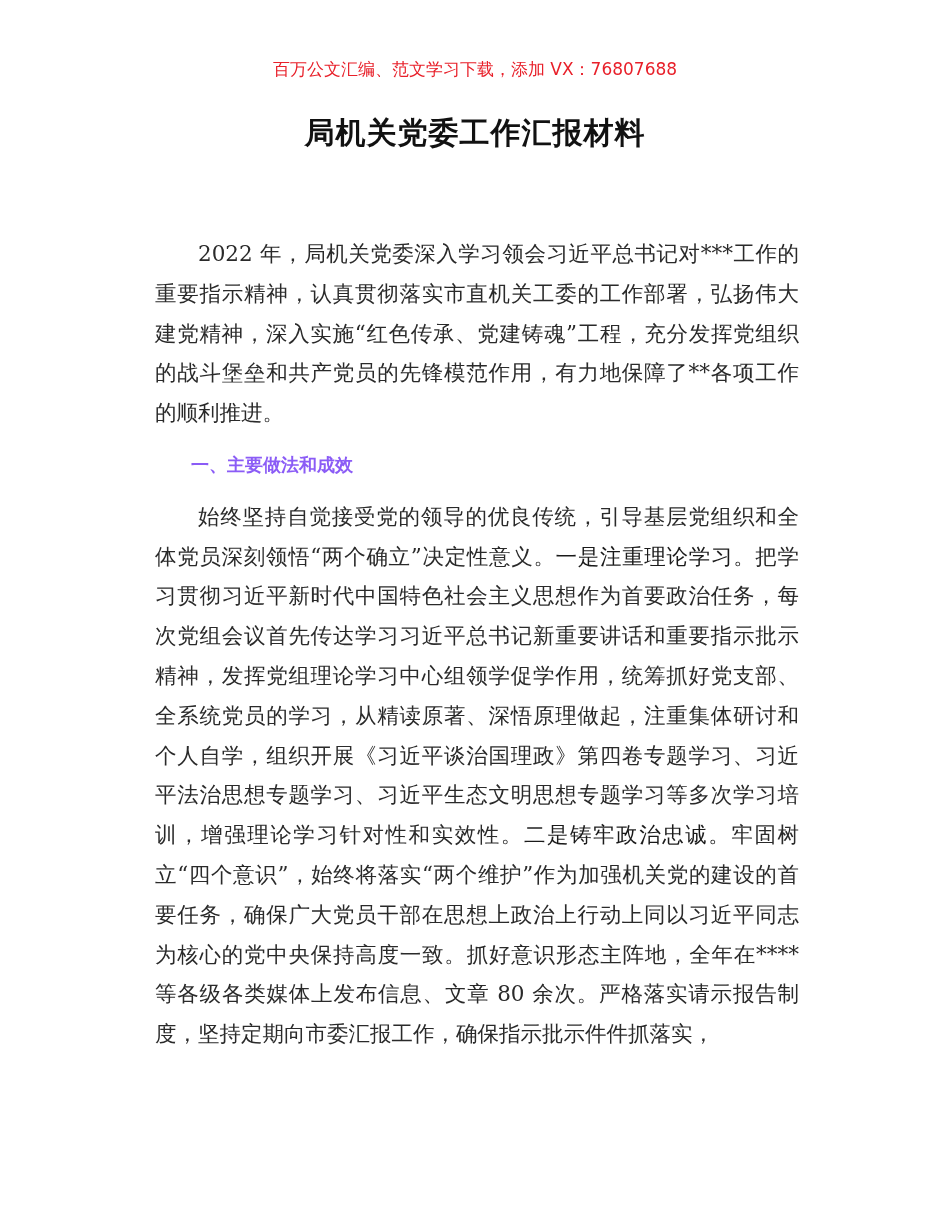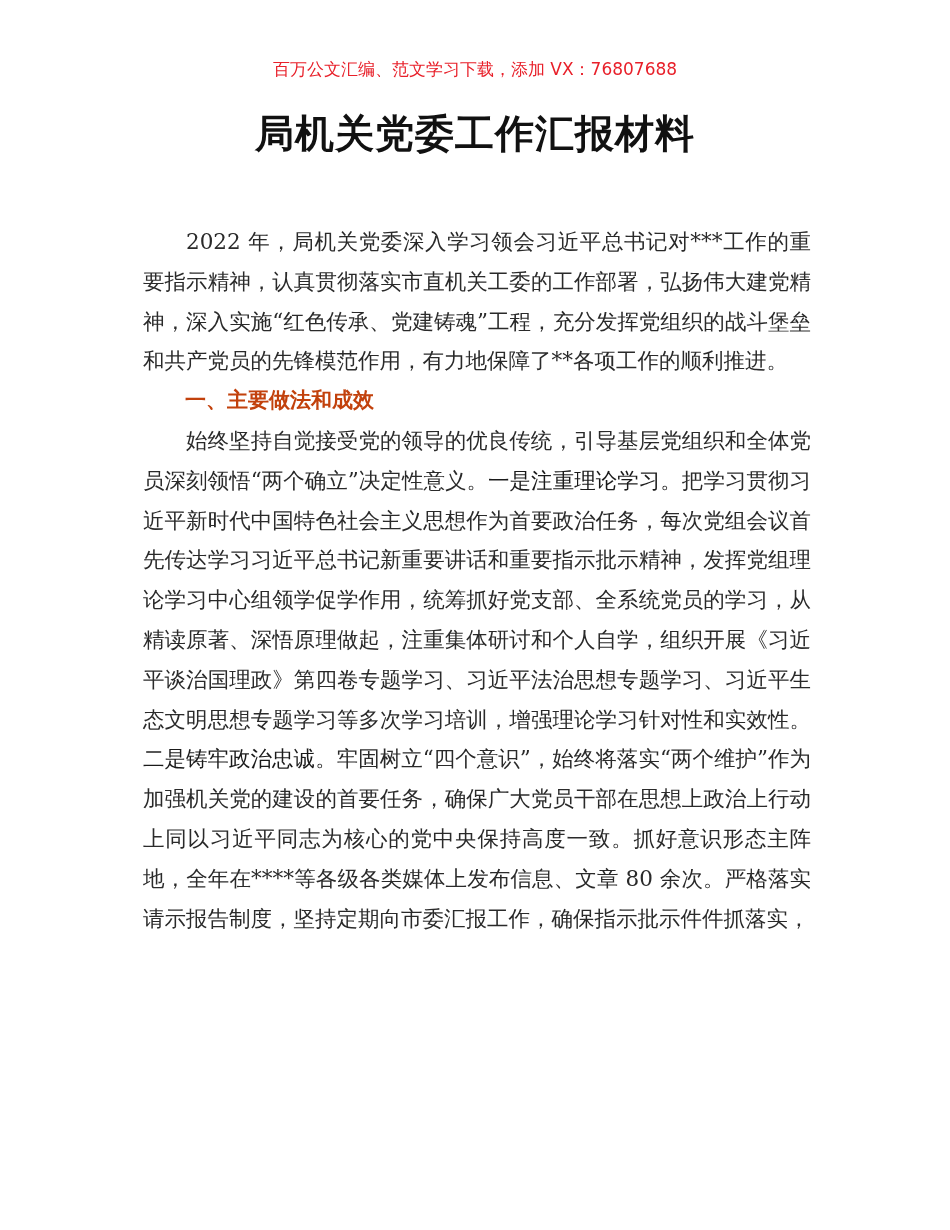--- a/index.html
+++ b/index.html
@@ -5,30 +5,30 @@
     html, body { margin: 0; padding: 0; background: #ffffff; }
     body { width: 950px; height: 1230px; position: relative; overflow: hidden; }
     .page { position: absolute; left: 0; top: 0; width: 950px; height: 1230px; background: #ffffff; }
     .watermark {
       position: absolute; left: 0; top: 56px; width: 950px; text-align: center;
       color: #e8202a; font-family: "DejaVu Sans", sans-serif; font-size: 17px; line-height: 26px;
       letter-spacing: 0px;
     }
     .title {
       position: absolute; left: 0; top: 110px; width: 950px; text-align: center;
-      font-family: "DejaVu Serif", serif; font-size: 39px; line-height: 46px; color: #111;
+      font-family: "DejaVu Serif", serif; font-size: 30px; line-height: 46px; color: #111;
       font-weight: bold; letter-spacing: 1px;
     }
     .body {
       position: absolute; left: 143px; top: 222px; width: 668px;
       font-family: "DejaVu Serif", serif; font-size: 21.5px; line-height: 39.8px; color: #2a2a2a;
       text-align: justify; text-justify: inter-character;
     }
-    .body p { margin: 0; text-indent: 2em; }
-    .body .h1, .body .h2 { font-family: "DejaVu Sans", sans-serif; font-weight: bold; color: #c2410c; font-size: 21px; }
+    .body p { margin: 12px; text-indent: 2em; }
+    .body .h1, .body .h2 { font-family: "DejaVu Sans", sans-serif; font-weight: bold; color: #8b5cf6; font-size: 18px; }
     .body b { font-family: "DejaVu Sans", sans-serif; font-weight: normal; color: #1a1a1a; }
   </style>
 </head>
 <body>
 
 <div class="page">
   <div class="watermark">百万公文汇编、范文学习下载，添加 VX：76807688</div>
   <div class="title">局机关党委工作汇报材料</div>
 
   <div class="body">

